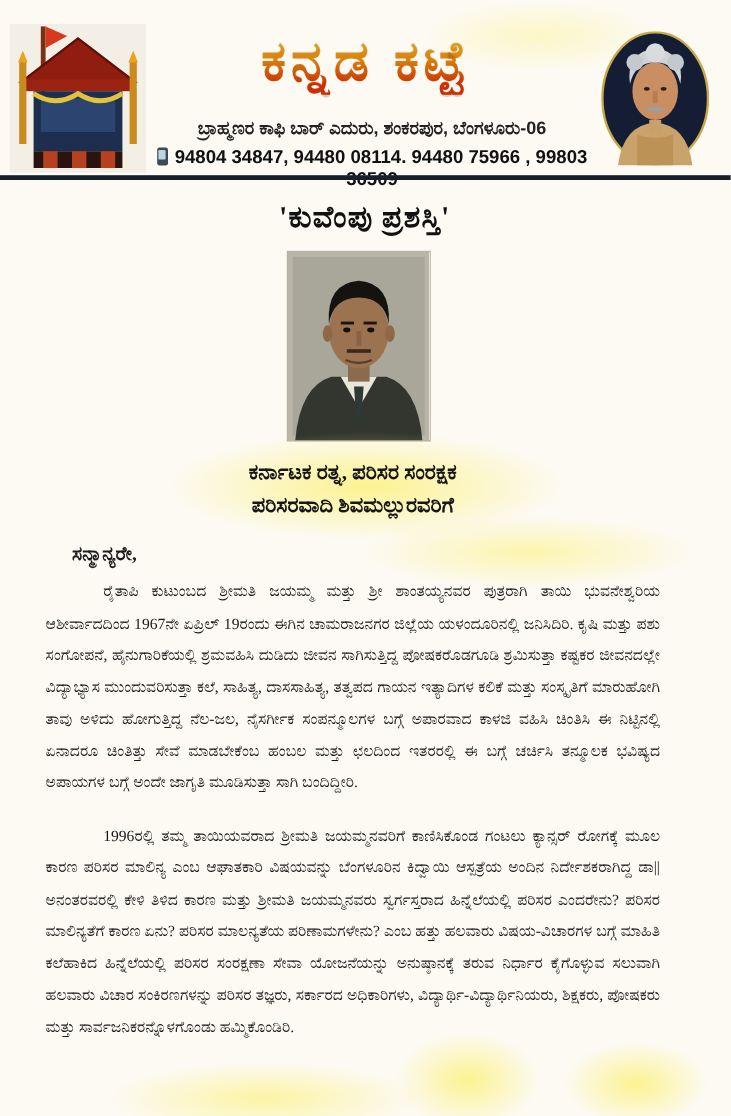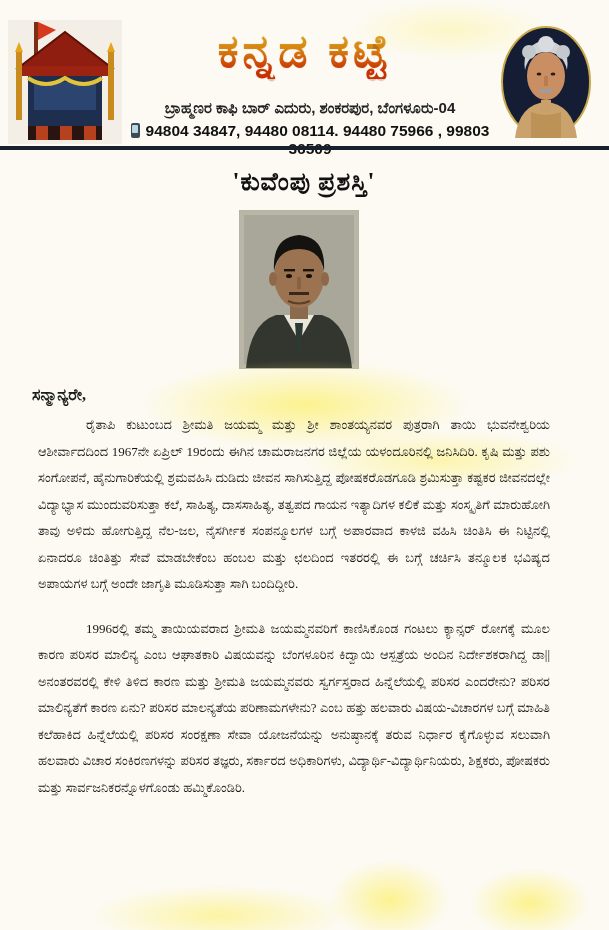--- a/index.html
+++ b/index.html
@@ -60,21 +60,21 @@
   
   .doc-title { margin-top:16px; text-align:center;
     font-size:25px; font-weight:bold; letter-spacing:1px; color:#111;padding-left:20px; }
   .photo-wrap { width:118px; margin:14px auto 0 auto; margin-left:240px; }
   .photo { width:118px; height:157px; display:block;
            box-shadow:0 0 0 1px #b9b2a2; }
   .caption { text-align:center; margin-top:12px; position:relative; z-index:2;
     font-weight:bold; font-size:17.5px; color:#161616; line-height:28px; }
 
   
-  .salute { margin:18px 0 0 32px; font-size:16px; font-weight:bold; position:relative; z-index:2; }
+  .salute { margin:18px 0 0 60px; font-size:16px; font-weight:bold; position:relative; z-index:2; }
   .para {
     margin:8px 38px 0 38px;
     font-size:13px; line-height:26.5px;
     text-align:justify; text-indent:48px;
     color:#171717; position:relative; z-index:2;
   }
   .para + .para { margin-top:18px; }
 </style>
 </head>
 <body>
@@ -110,21 +110,21 @@
       <path d="M20 58 Q38 70 57 58 Q76 70 94 58" fill="none" stroke="#e3c33c" stroke-width="4"></path>
 
       <rect x="20" y="106" width="74" height="14" fill="#2a1410"></rect>
       <rect x="28" y="106" width="12" height="14" fill="#b5411f"></rect>
       <rect x="52" y="106" width="12" height="14" fill="#b5411f"></rect>
       <rect x="76" y="106" width="12" height="14" fill="#b5411f"></rect>
     </svg>
 
     <div class="logo">ಕನ್ನಡ ಕಟ್ಟೆ</div>
 
-    <div class="addr">ಬ್ರಾಹ್ಮಣರ ಕಾಫಿ ಬಾರ್ ಎದುರು, ಶಂಕರಪುರ, ಬೆಂಗಳೂರು-04</div>
+    <div class="addr">ಬ್ರಾಹ್ಮಣರ ಕಾಫಿ ಬಾರ್ ಎದುರು, ಶಂಕರಪುರ, ಬೆಂಗಳೂರು-06</div>
 
     <div class="phones">
       <span class="phone-icon"></span><span>94804 34847, 94480 08114. 94480 75966 , 99803 36509</span>
     </div>
 
     <svg class="oval-portrait" viewBox="0 0 90 112">
       <ellipse cx="45" cy="56" rx="44" ry="55" fill="#141d33" stroke="#caa84e" stroke-width="2"></ellipse>
 
       <path d="M14 112 Q18 78 45 76 Q72 78 76 112 Z" fill="#c9a36b"></path>
       <rect x="40" y="74" width="10" height="12" fill="#caa06a"></rect>
@@ -172,19 +172,23 @@
       <rect x="63" y="58" width="11" height="2.4" fill="#1c140d"></rect>
       <ellipse cx="49" cy="65" rx="3" ry="2" fill="#161009"></ellipse>
       <ellipse cx="69" cy="65" rx="3" ry="2" fill="#161009"></ellipse>
 
       <rect x="57" y="66" width="4" height="12" fill="#8a6243"></rect>
       <rect x="49" y="81" width="20" height="3" fill="#3a281b"></rect>
       <path d="M48 90 Q59 95 70 90" stroke="#5d4026" stroke-width="2" fill="none"></path>
     </svg>
   </div>
 
+  <div class="caption">
+    <div>ಕರ್ನಾಟಕ ರತ್ನ, ಪರಿಸರ ಸಂರಕ್ಷಕ</div>
+    <div>ಪರಿಸರವಾದಿ ಶಿವಮಲ್ಲುರವರಿಗೆ</div>
+  </div>
 
   <div class="salute">ಸನ್ಮಾನ್ಯರೇ,</div>
 
   <p class="para">ರೈತಾಪಿ ಕುಟುಂಬದ ಶ್ರೀಮತಿ ಜಯಮ್ಮ ಮತ್ತು ಶ್ರೀ ಶಾಂತಯ್ಯನವರ ಪುತ್ರರಾಗಿ ತಾಯಿ ಭುವನೇಶ್ವರಿಯ ಆಶೀರ್ವಾದದಿಂದ 1967ನೇ ಏಪ್ರಿಲ್ 19ರಂದು ಈಗಿನ ಚಾಮರಾಜನಗರ ಜಿಲ್ಲೆಯ ಯಳಂದೂರಿನಲ್ಲಿ ಜನಿಸಿದಿರಿ. ಕೃಷಿ ಮತ್ತು ಪಶು ಸಂಗೋಪನೆ, ಹೈನುಗಾರಿಕೆಯಲ್ಲಿ ಶ್ರಮವಹಿಸಿ ದುಡಿದು ಜೀವನ ಸಾಗಿಸುತ್ತಿದ್ದ ಪೋಷಕರೊಡಗೂಡಿ ಶ್ರಮಿಸುತ್ತಾ ಕಷ್ಟಕರ ಜೀವನದಲ್ಲೇ ವಿದ್ಯಾಭ್ಯಾಸ ಮುಂದುವರಿಸುತ್ತಾ ಕಲೆ, ಸಾಹಿತ್ಯ, ದಾಸಸಾಹಿತ್ಯ, ತತ್ವಪದ ಗಾಯನ ಇತ್ಯಾದಿಗಳ ಕಲಿಕೆ ಮತ್ತು ಸಂಸ್ಕೃತಿಗೆ ಮಾರುಹೋಗಿ ತಾವು ಅಳಿದು ಹೋಗುತ್ತಿದ್ದ ನೆಲ-ಜಲ, ನೈಸರ್ಗೀಕ ಸಂಪನ್ಮೂಲಗಳ ಬಗ್ಗೆ ಅಪಾರವಾದ ಕಾಳಜಿ ವಹಿಸಿ ಚಿಂತಿಸಿ ಈ ನಿಟ್ಟಿನಲ್ಲಿ ಏನಾದರೂ ಚಿಂತಿತ್ತು ಸೇವೆ ಮಾಡಬೇಕೆಂಬ ಹಂಬಲ ಮತ್ತು ಛಲದಿಂದ ಇತರರಲ್ಲಿ ಈ ಬಗ್ಗೆ ಚರ್ಚಿಸಿ ತನ್ಮೂಲಕ ಭವಿಷ್ಯದ ಅಪಾಯಗಳ ಬಗ್ಗೆ ಅಂದೇ ಜಾಗೃತಿ ಮೂಡಿಸುತ್ತಾ ಸಾಗಿ ಬಂದಿದ್ದೀರಿ.</p>
   <p class="para">1996ರಲ್ಲಿ ತಮ್ಮ ತಾಯಿಯವರಾದ ಶ್ರೀಮತಿ ಜಯಮ್ಮನವರಿಗೆ ಕಾಣಿಸಿಕೊಂಡ ಗಂಟಲು ಕ್ಯಾನ್ಸರ್ ರೋಗಕ್ಕೆ ಮೂಲ ಕಾರಣ ಪರಿಸರ ಮಾಲಿನ್ಯ ಎಂಬ ಆಘಾತಕಾರಿ ವಿಷಯವನ್ನು ಬೆಂಗಳೂರಿನ ಕಿದ್ವಾಯಿ ಆಸ್ಪತ್ರೆಯ ಅಂದಿನ ನಿರ್ದೇಶಕರಾಗಿದ್ದ ಡಾ|| ಅನಂತರವರಲ್ಲಿ ಕೇಳಿ ತಿಳಿದ ಕಾರಣ ಮತ್ತು ಶ್ರೀಮತಿ ಜಯಮ್ಮನವರು ಸ್ವರ್ಗಸ್ತರಾದ ಹಿನ್ನೆಲೆಯಲ್ಲಿ ಪರಿಸರ ಎಂದರೇನು? ಪರಿಸರ ಮಾಲಿನ್ಯತೆಗೆ ಕಾರಣ ಏನು? ಪರಿಸರ ಮಾಲನ್ಯತೆಯ ಪರಿಣಾಮಗಳೇನು? ಎಂಬ ಹತ್ತು ಹಲವಾರು ವಿಷಯ-ವಿಚಾರಗಳ ಬಗ್ಗೆ ಮಾಹಿತಿ ಕಲೆಹಾಕಿದ ಹಿನ್ನೆಲೆಯಲ್ಲಿ ಪರಿಸರ ಸಂರಕ್ಷಣಾ ಸೇವಾ ಯೋಜನೆಯನ್ನು ಅನುಷ್ಠಾನಕ್ಕೆ ತರುವ ನಿರ್ಧಾರ ಕೈಗೊಳ್ಳುವ ಸಲುವಾಗಿ ಹಲವಾರು ವಿಚಾರ ಸಂಕಿರಣಗಳನ್ನು ಪರಿಸರ ತಜ್ಞರು, ಸರ್ಕಾರದ ಅಧಿಕಾರಿಗಳು, ವಿದ್ಯಾರ್ಥಿ-ವಿದ್ಯಾರ್ಥಿನಿಯರು, ಶಿಕ್ಷಕರು, ಪೋಷಕರು ಮತ್ತು ಸಾರ್ವಜನಿಕರನ್ನೊಳಗೊಂಡು ಹಮ್ಮಿಕೊಂಡಿರಿ.</p>
 
 </div>
 
 </body></html>

